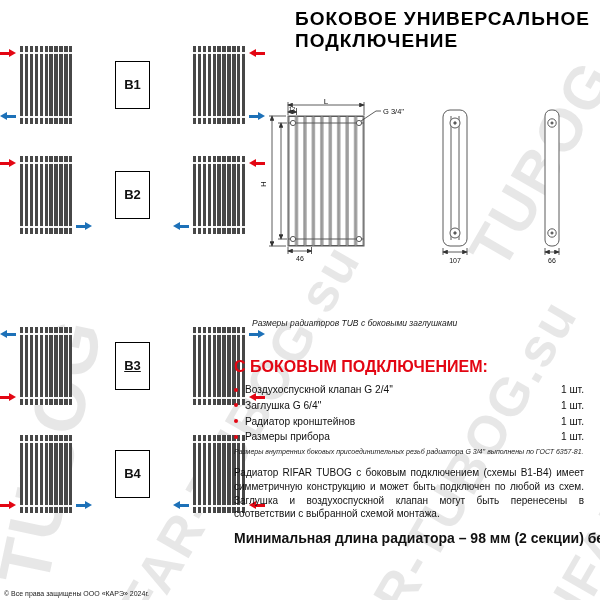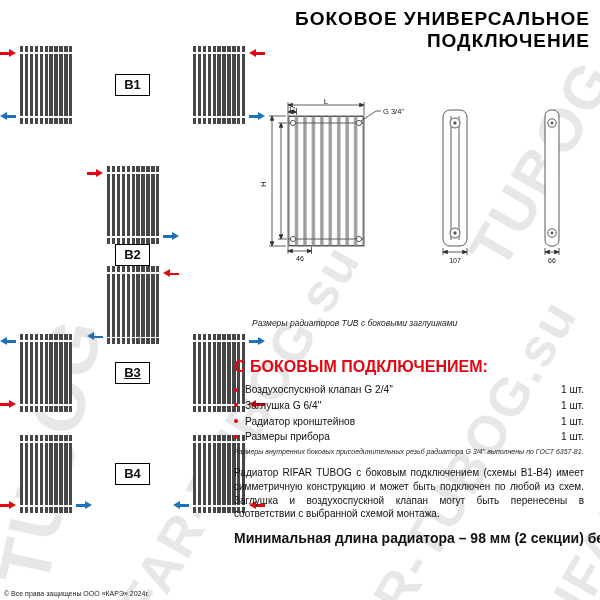--- a/index.html
+++ b/index.html
@@ -8,39 +8,39 @@
   
   .wm{position:absolute;z-index:0;font-weight:bold;white-space:nowrap;
       color:rgba(60,60,60,0.12);transform-origin:0 0;letter-spacing:2px;}
   .wm-1{left:-18px;top:575px;font-size:72px;transform:rotate(-78deg);}
   .wm-2{left:78px;top:650px;font-size:54px;transform:rotate(-60deg);}
   .wm-3{left:295px;top:705px;font-size:54px;transform:rotate(-60deg);}
   .wm-4{left:455px;top:245px;font-size:60px;transform:rotate(-60deg);}
   .wm-5{left:520px;top:625px;font-size:54px;transform:rotate(-60deg);}
   .layer{position:absolute;inset:0;z-index:1;}
   
-  .title{position:absolute;top:8px;right:10px;text-align:right;font-weight:bold;
+  .title{position:absolute;top:8px;right:10px;text-align:left;font-weight:bold;
          font-size:19px;line-height:1.18;letter-spacing:1px;color:#000;}
   
   .schemes{position:absolute;left:20px;top:46px;width:225px;height:475px;}
   .scheme-row{position:absolute;left:0;width:225px;height:78px;display:flex;
               justify-content:space-between;align-items:center;}
   .row-1{top:0;}
-  .row-2{top:120px;flex-direction:column;}
-  .row-3{top:288px;text-decoration:underline;}
+  .row-2{top:110px;}
+  .row-3{top:281px;text-decoration:underline;}
   .row-4{top:389px;}
   .rad-wrap{position:relative;width:52px;height:78px;flex:none;}
   .radiator{position:absolute;inset:0;
             background:repeating-linear-gradient(90deg,#474747 0 3.4px,#ffffff 3.4px 4.9px);}
   .radiator::before,.radiator::after{content:"";position:absolute;left:0;right:0;height:1.6px;
             background:rgba(255,255,255,0.95);}
   .radiator::before{top:6px;}
   .radiator::after{bottom:6px;}
   .scheme-label{border:1.5px solid #000;background:#fff;font-weight:bold;font-size:13px;
-                padding:3px 8px;line-height:1.1;flex:none;}
+                padding:16px 8px;line-height:1.1;flex:none;}
   .arrow{position:absolute;width:16px;height:9px;display:block;}
   .arrow::before{content:"";position:absolute;left:0;top:3.4px;width:10px;height:2.2px;background:currentColor;}
   .arrow::after{content:"";position:absolute;left:9px;top:0;width:0;height:0;
                 border-left:7px solid currentColor;border-top:4.5px solid transparent;border-bottom:4.5px solid transparent;}
   .dir-left{transform:scaleX(-1);}
   .pos-top-left{left:-20px;top:3px;}
   .pos-bottom-left{left:-20px;bottom:3px;}
   .pos-top-right{right:-20px;top:3px;}
   .pos-bottom-right{right:-20px;bottom:3px;}
   

